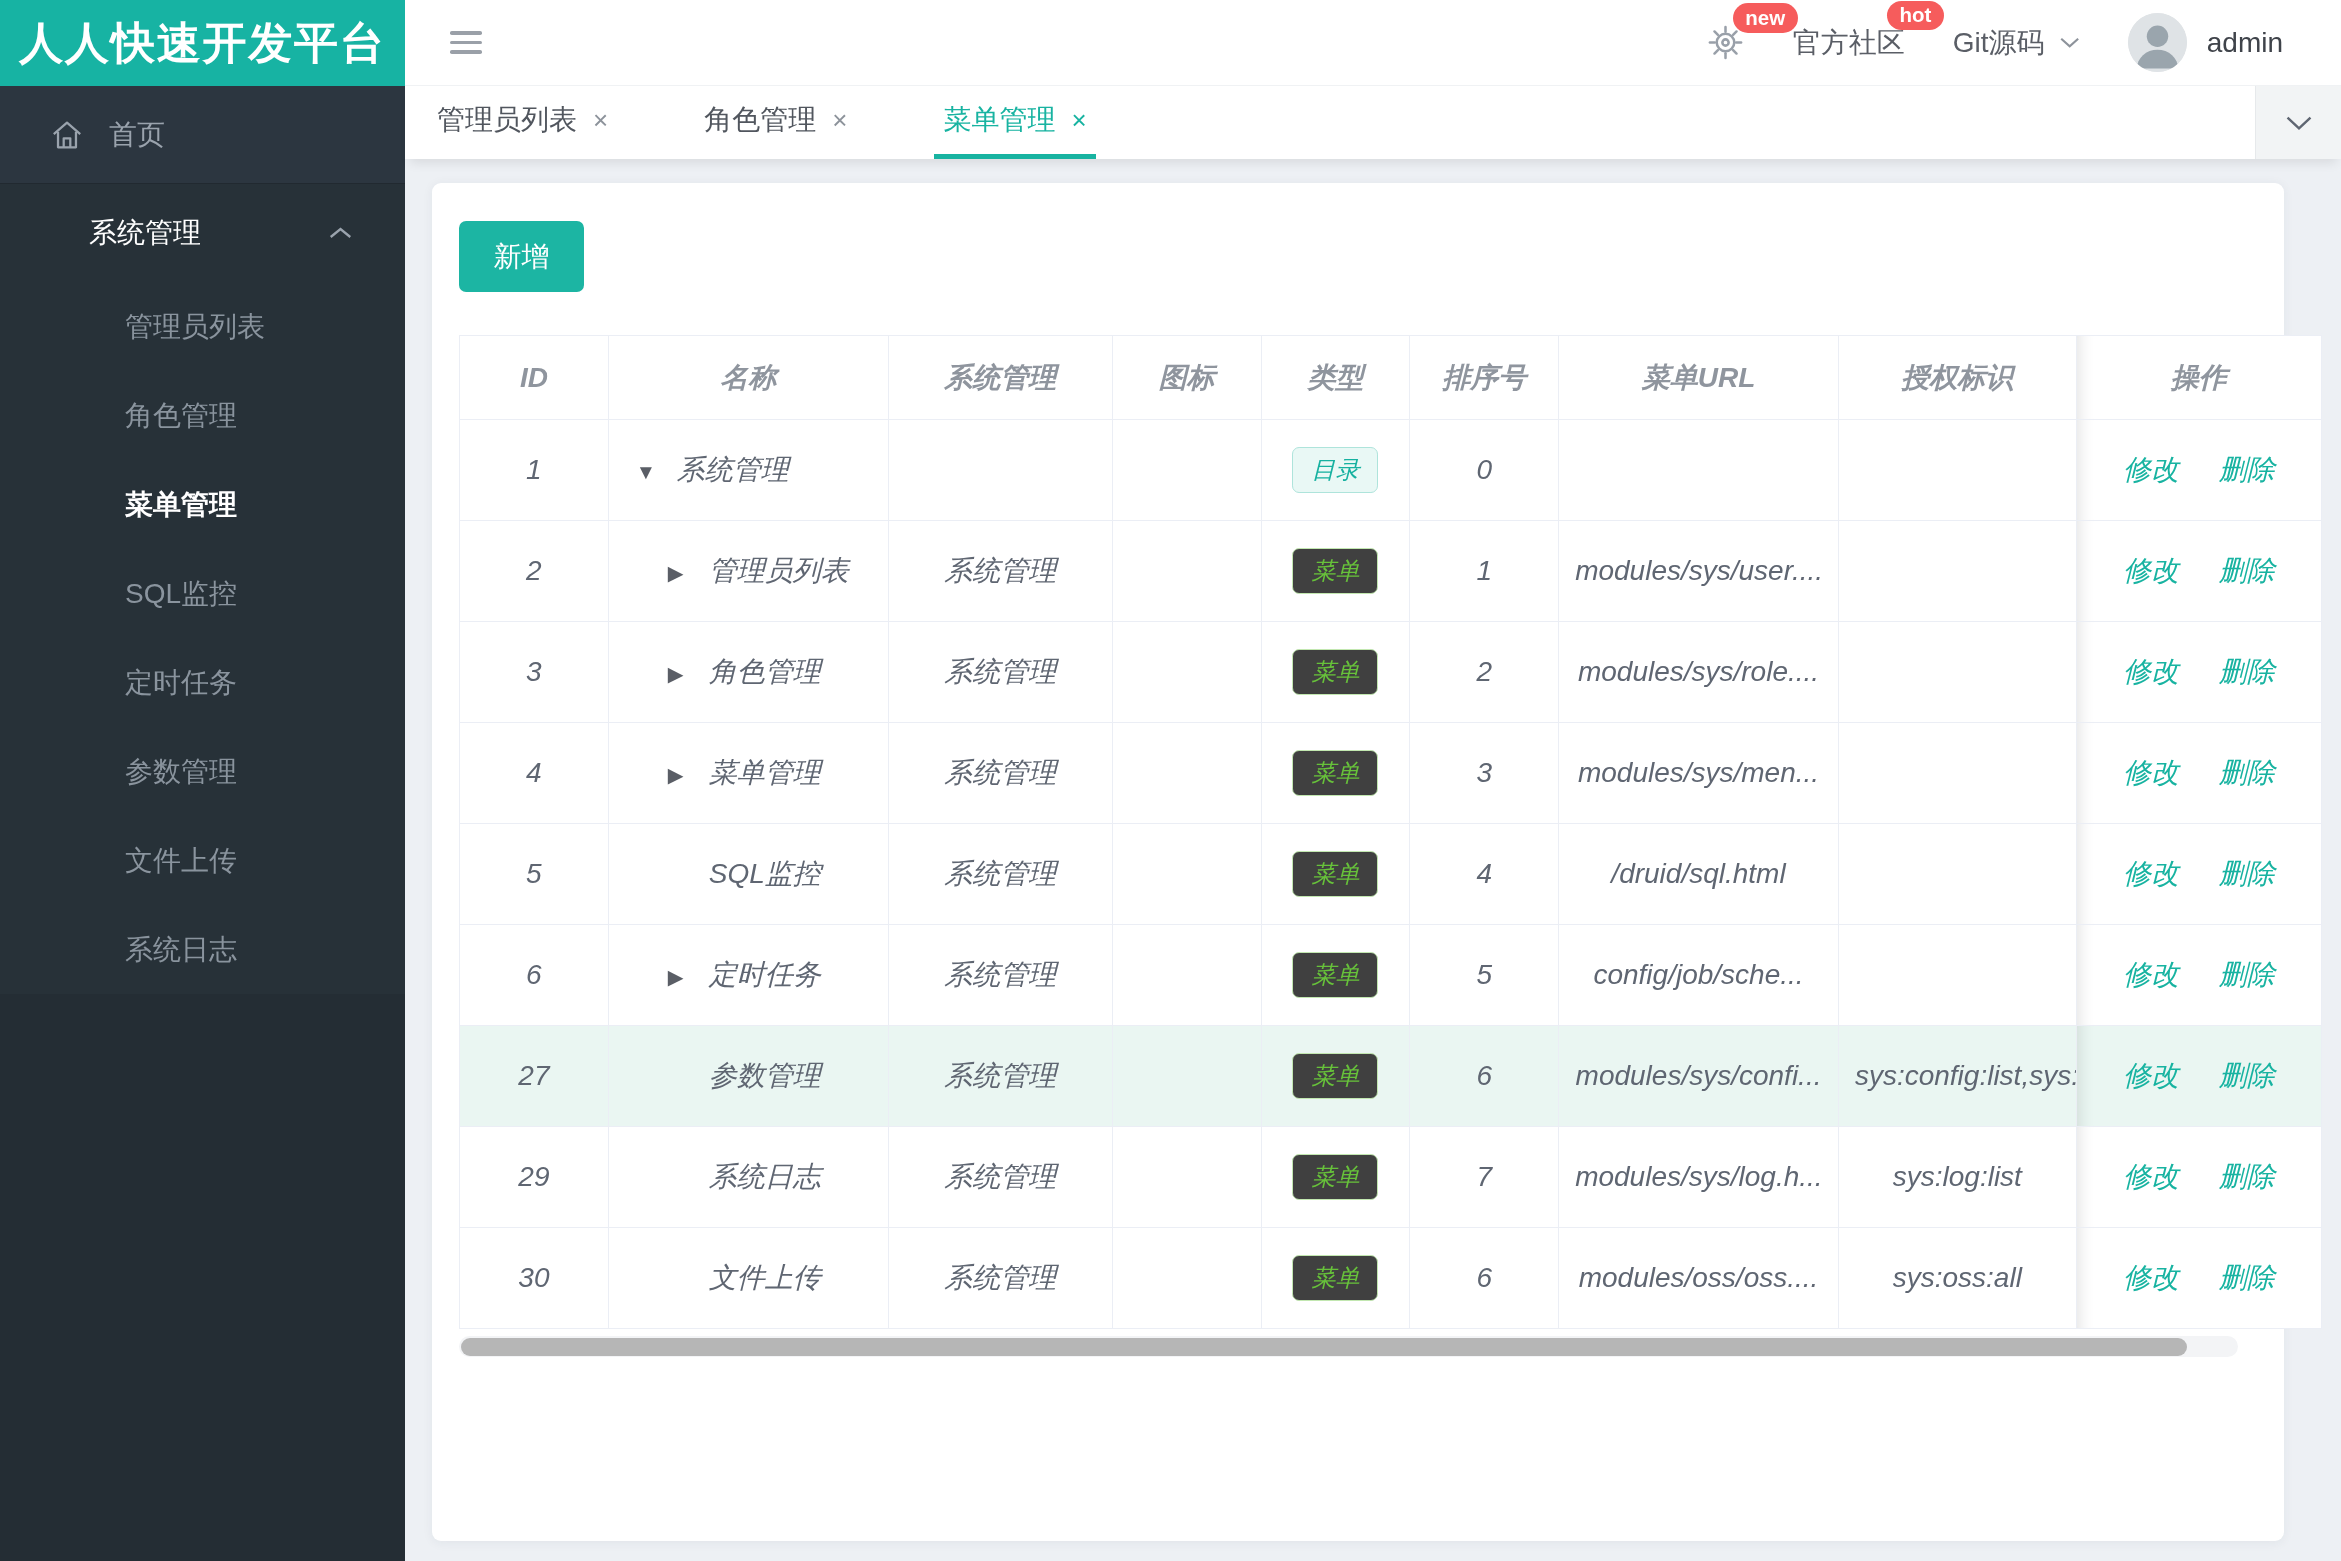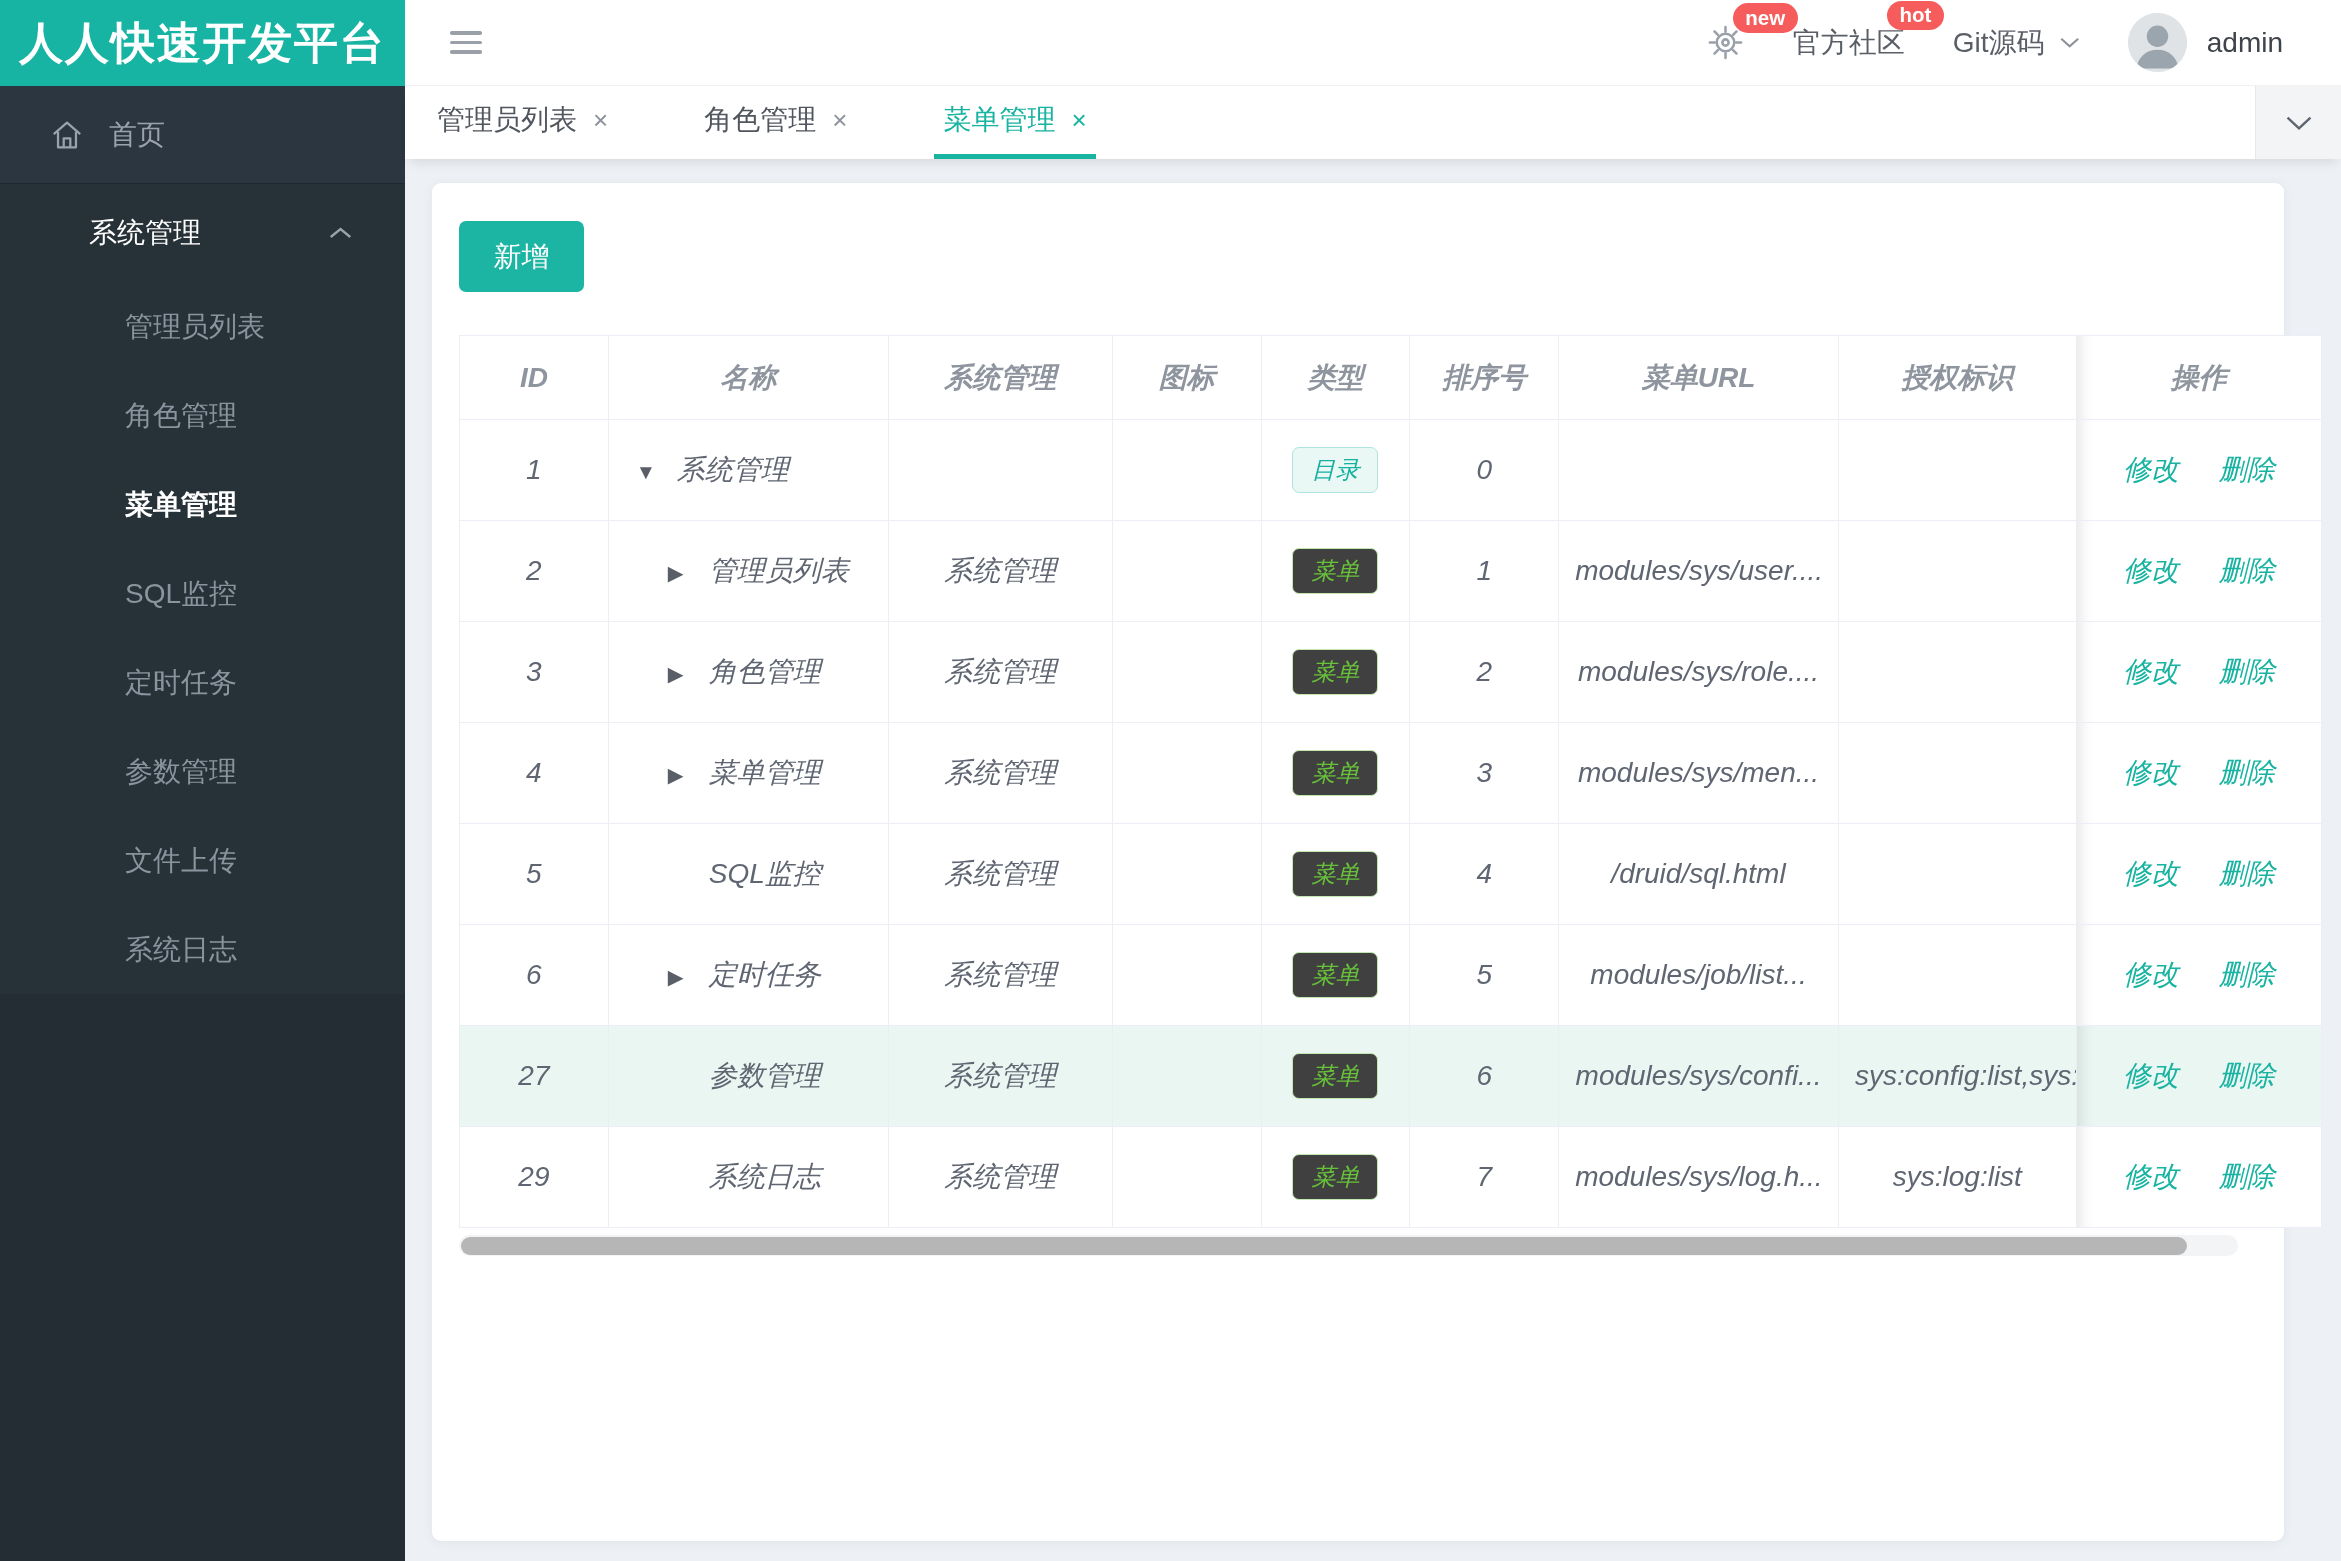--- a/index.html
+++ b/index.html
@@ -342,21 +342,21 @@
     <td class="c-id">6</td>
     <td class="c-name" style="padding-left: 59px;">
       <span class="tree-arrow">▶</span><span>定时任务</span>
     </td>
     <td class="c-parent">系统管理</td>
     <td class="c-icon"></td>
     <td class="c-type">
       <span class="tag menu">菜单</span>
     </td>
     <td class="c-order">5</td>
-    <td class="c-url">modules/job/list...</td>
+    <td class="c-url">config/job/sche...</td>
     <td class="c-perms"></td>
     <td class="c-ops">
       <a class="op">修改</a>
       <a class="op">删除</a>
     </td>
   </tr>
               <tr class="hl">
     <td class="c-id">27</td>
     <td class="c-name" style="padding-left: 59px;">
       <span class="tree-arrow"></span><span>参数管理</span>
@@ -385,20 +385,38 @@
       <span class="tag menu">菜单</span>
     </td>
     <td class="c-order">7</td>
     <td class="c-url">modules/sys/log.h...</td>
     <td class="c-perms">sys:log:list</td>
     <td class="c-ops">
       <a class="op">修改</a>
       <a class="op">删除</a>
     </td>
   </tr>
+              <tr>
+    <td class="c-id">30</td>
+    <td class="c-name" style="padding-left: 59px;">
+      <span class="tree-arrow"></span><span>文件上传</span>
+    </td>
+    <td class="c-parent">系统管理</td>
+    <td class="c-icon"></td>
+    <td class="c-type">
+      <span class="tag menu">菜单</span>
+    </td>
+    <td class="c-order">6</td>
+    <td class="c-url">modules/oss/oss....</td>
+    <td class="c-perms">sys:oss:all</td>
+    <td class="c-ops">
+      <a class="op">修改</a>
+      <a class="op">删除</a>
+    </td>
+  </tr>
             </tbody>
         </table>
 
         <div class="hscroll">
           <div class="hscroll-thumb"></div>
         </div>
       </div>
     </div>
 
   </div>

